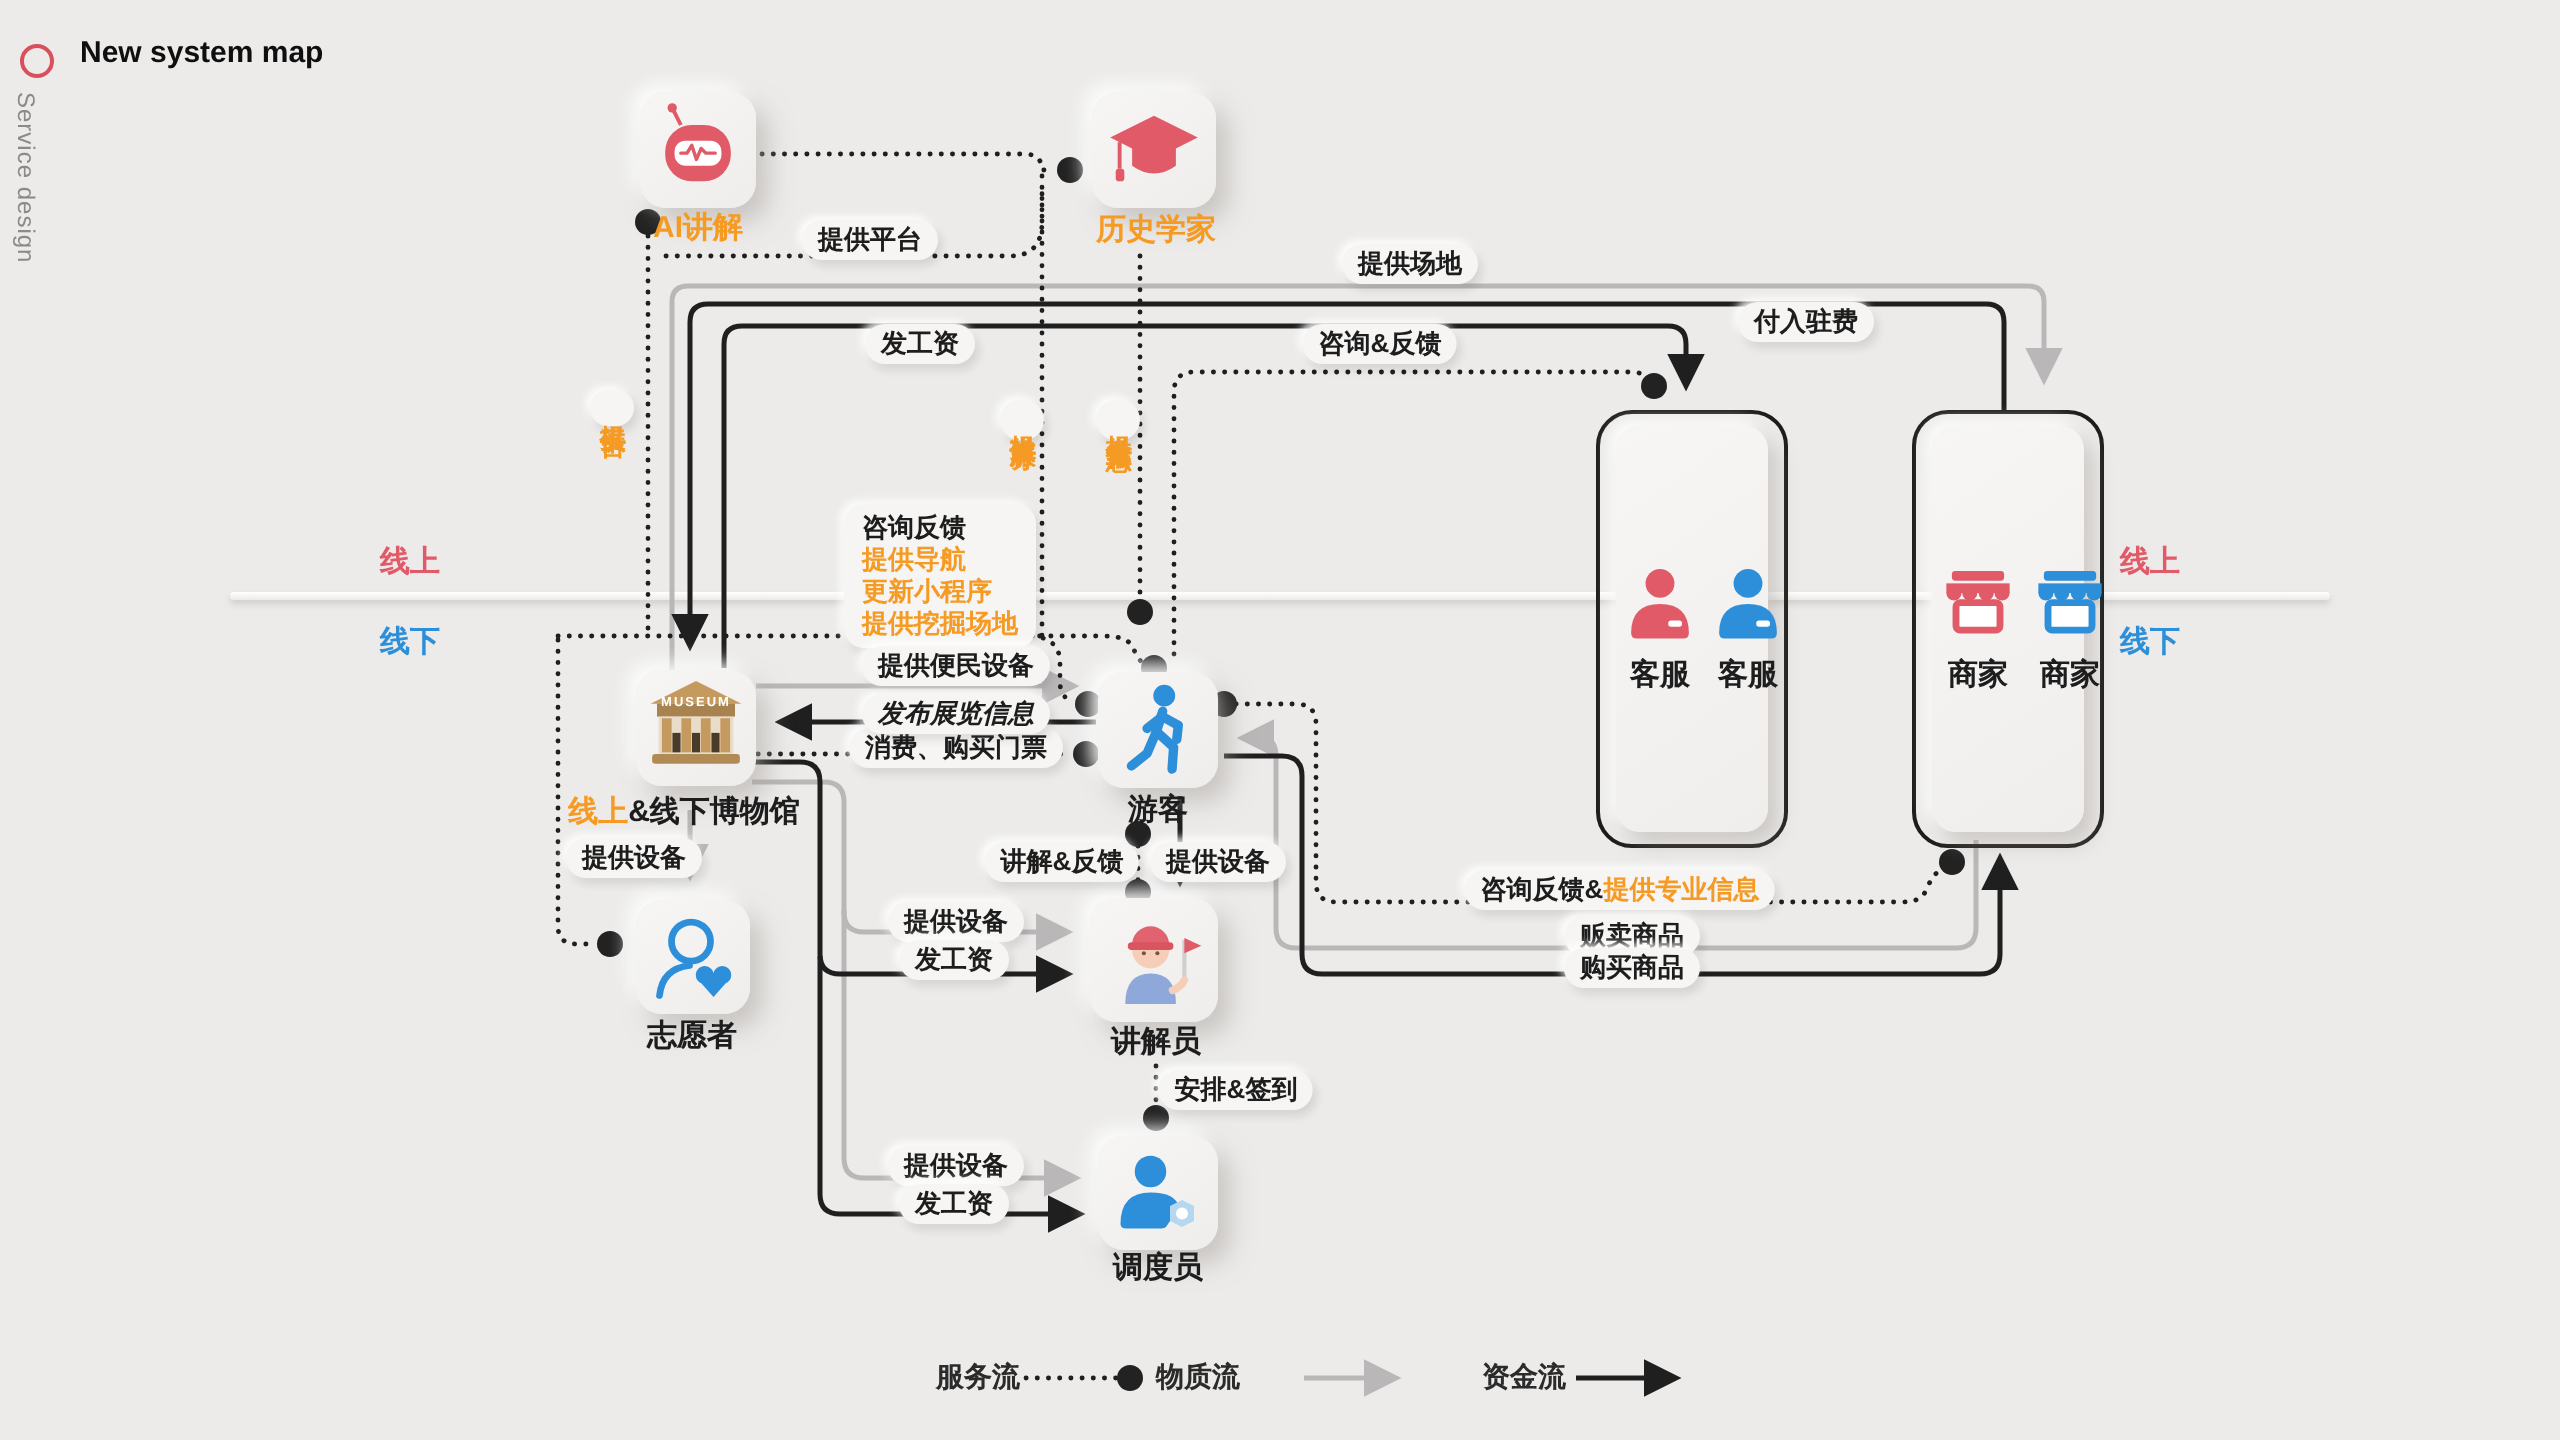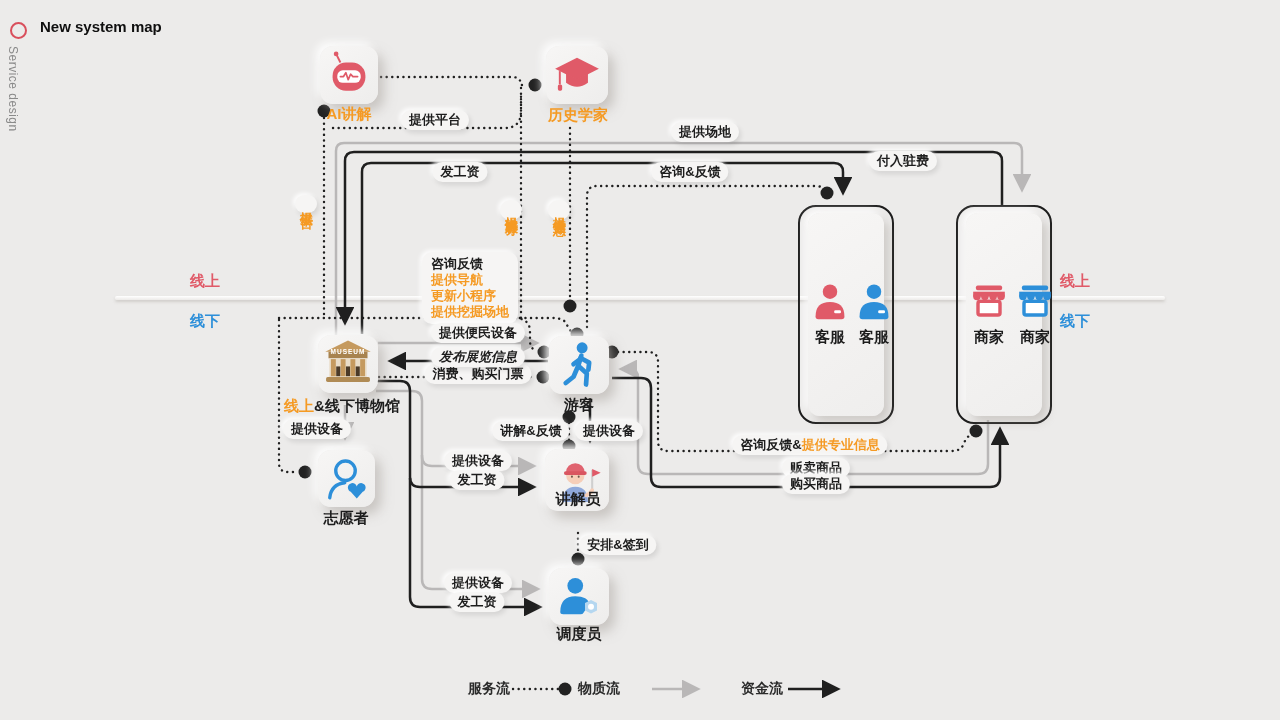--- a/index.html
+++ b/index.html
@@ -241,21 +241,21 @@
       <path d="M50 19 L60 23.5 L50 28 Z" fill="#E05A68"></path>
       <circle cx="30" cy="26" r="11" fill="#F6CEB8"></circle>
       <path d="M19 23 A11 11 0 0 1 41 23 Z" fill="#E0636F"></path>
       <rect x="16.5" y="21.5" width="27" height="4.5" rx="2.2" fill="#D95560"></rect>
       <circle cx="26" cy="28" r="1.2" fill="#6b544a"></circle>
         <circle cx="34" cy="28" r="1.2" fill="#6b544a"></circle>
       <path d="M15 58 Q15 40 30 40 Q45 40 45 58 Z" fill="#8FA8DA"></path>
       <path d="M43 50 Q48 48 50 44" stroke="#F6CEB8" stroke-width="4.5" fill="none" stroke-linecap="round"></path>
     </svg>
   </div>
-  <div class="nlabel" style="left:578px;top:499px;">讲解员</div>
+  <div class="nlabel" style="left:578px;top:521px;">讲解员</div>
 
   <div class="card" style="left:549px;top:568px;width:60px;height:57px;">
     <svg width="50" height="48" viewBox="0 0 64 64">
       <circle cx="27" cy="17" r="10.5" fill="#2D8FD9"></circle>
       <path d="M7 52 Q7 31 27 31 Q44 31 46 41 L38 53 Q37 55 34 55 H11 Q7 55 7 52 Z" fill="#2D8FD9"></path>
       <polygon points="48,36 56,40 56,50 48,54 40,50 40,40" fill="#B5D7F0"></polygon>
       <circle cx="48" cy="45" r="4" fill="#fff"></circle>
     </svg>
   </div>
   <div class="nlabel" style="left:579px;top:634px;">调度员</div>

